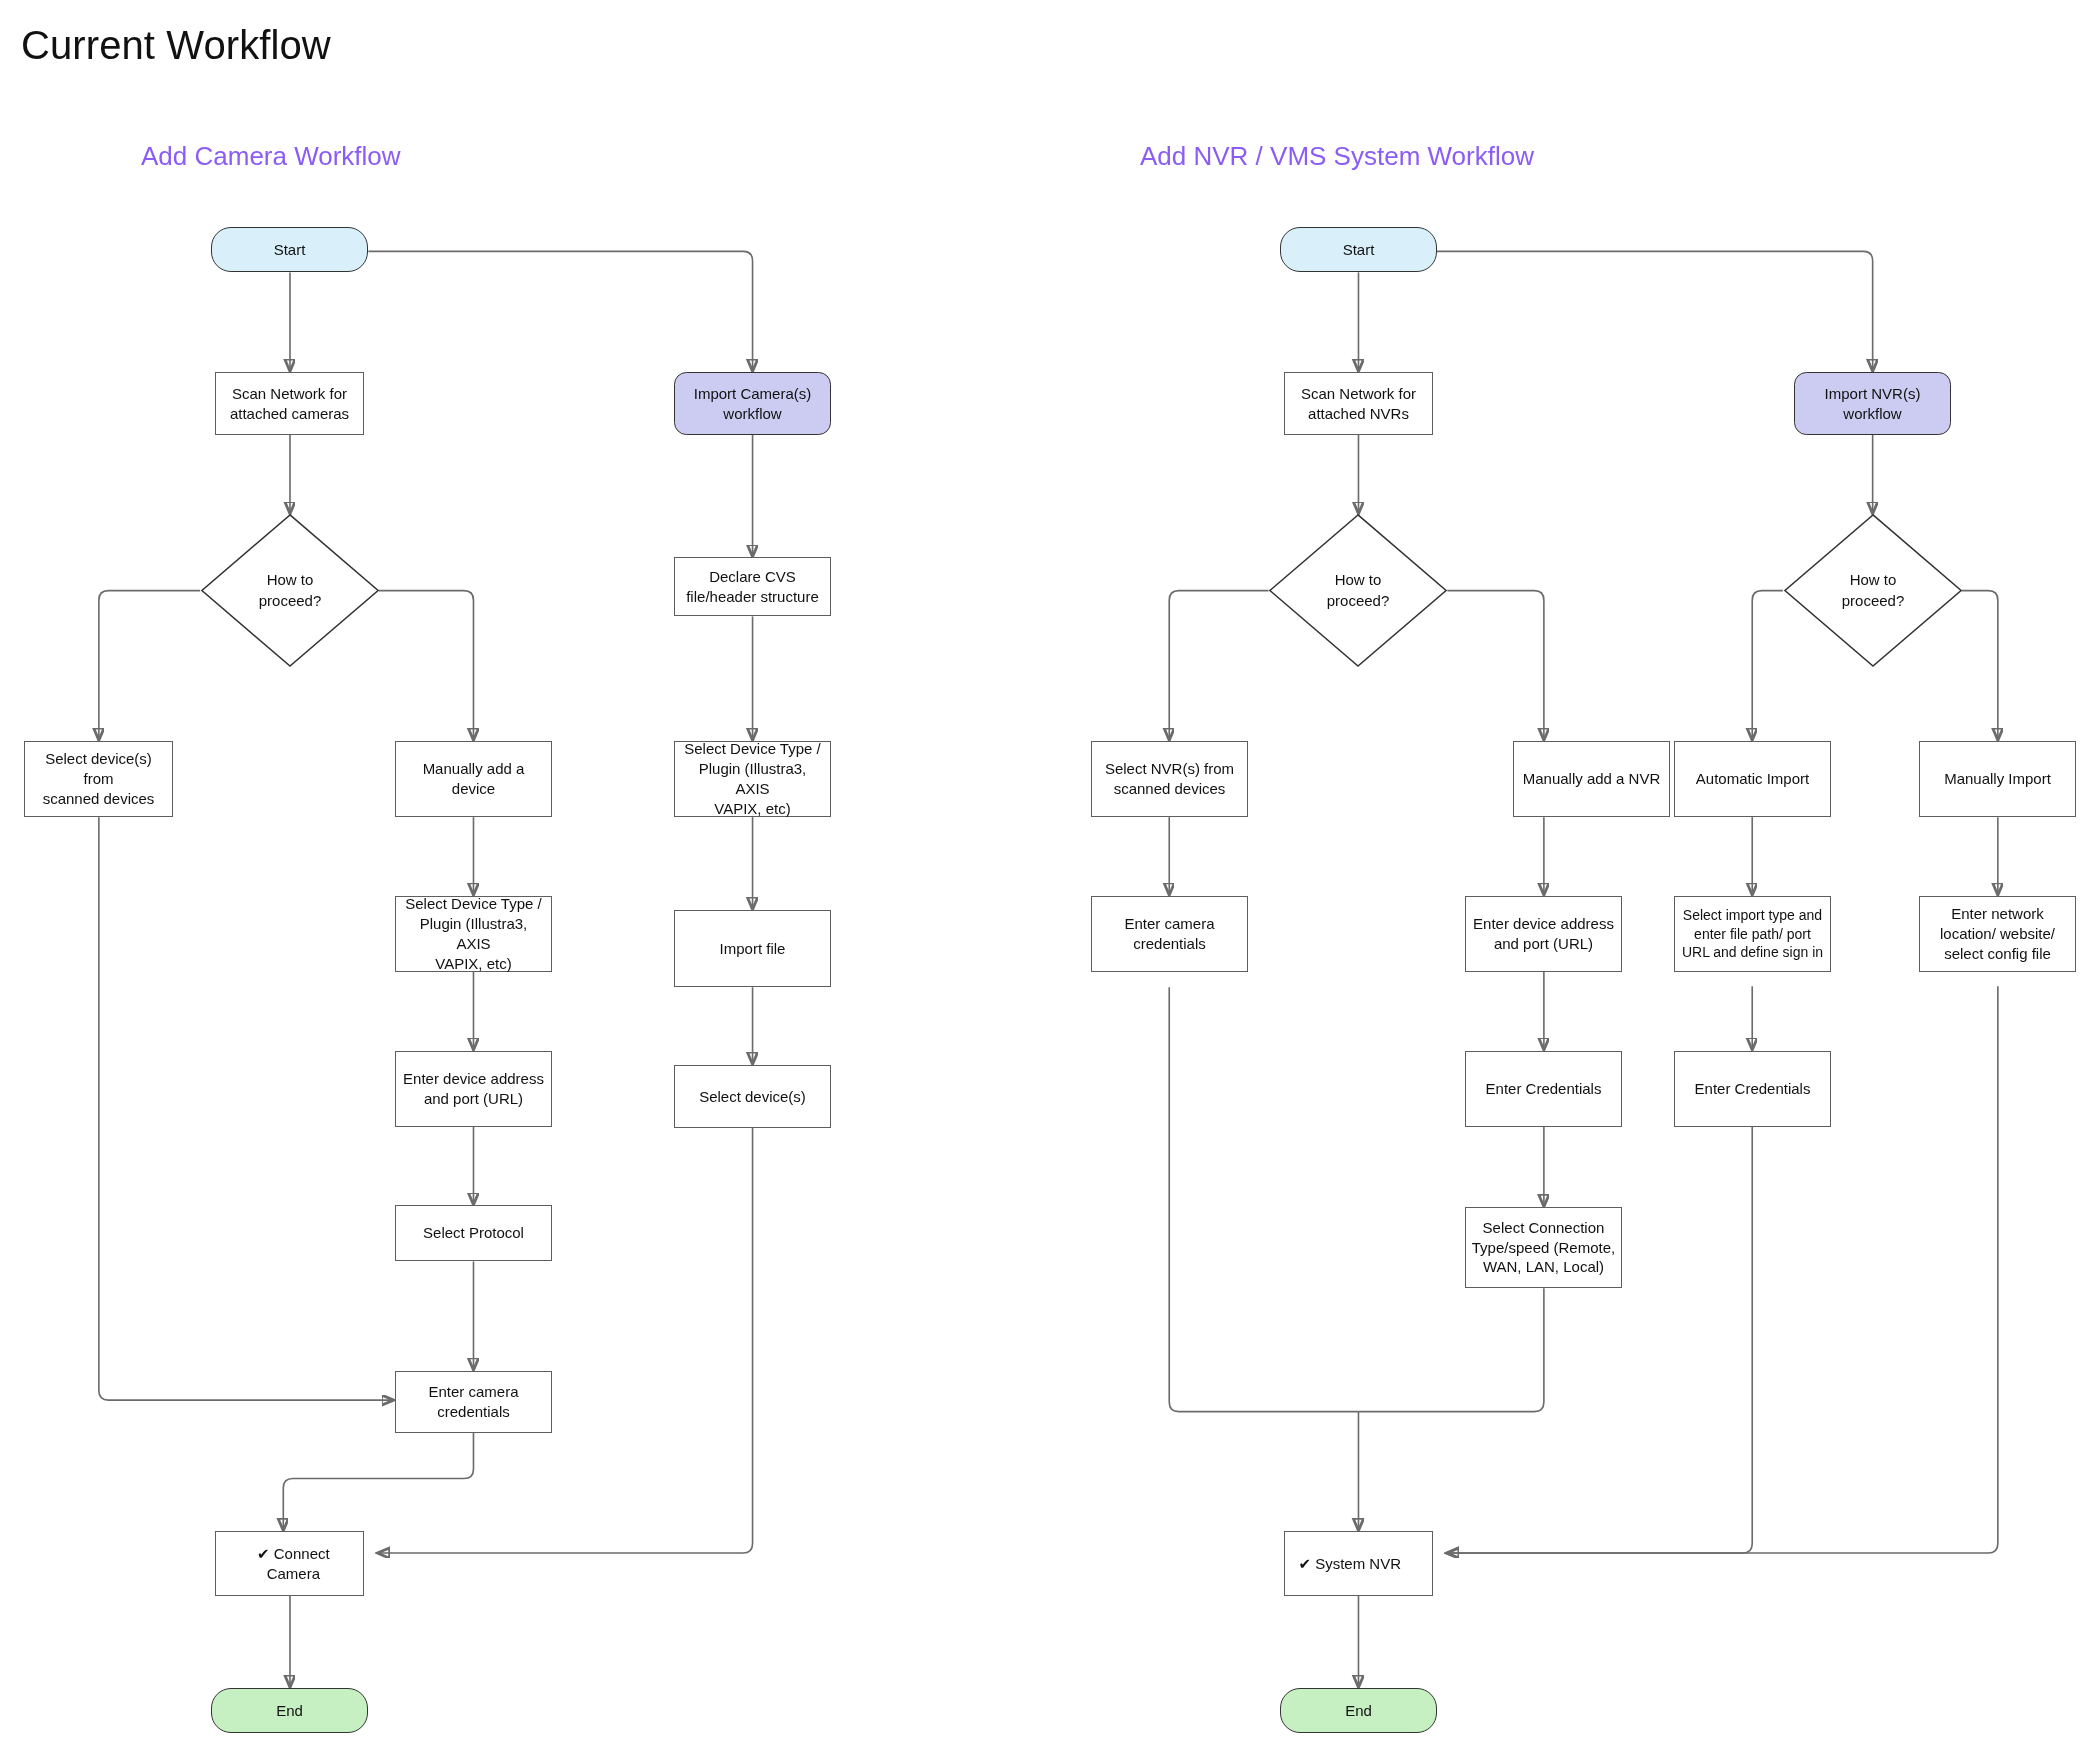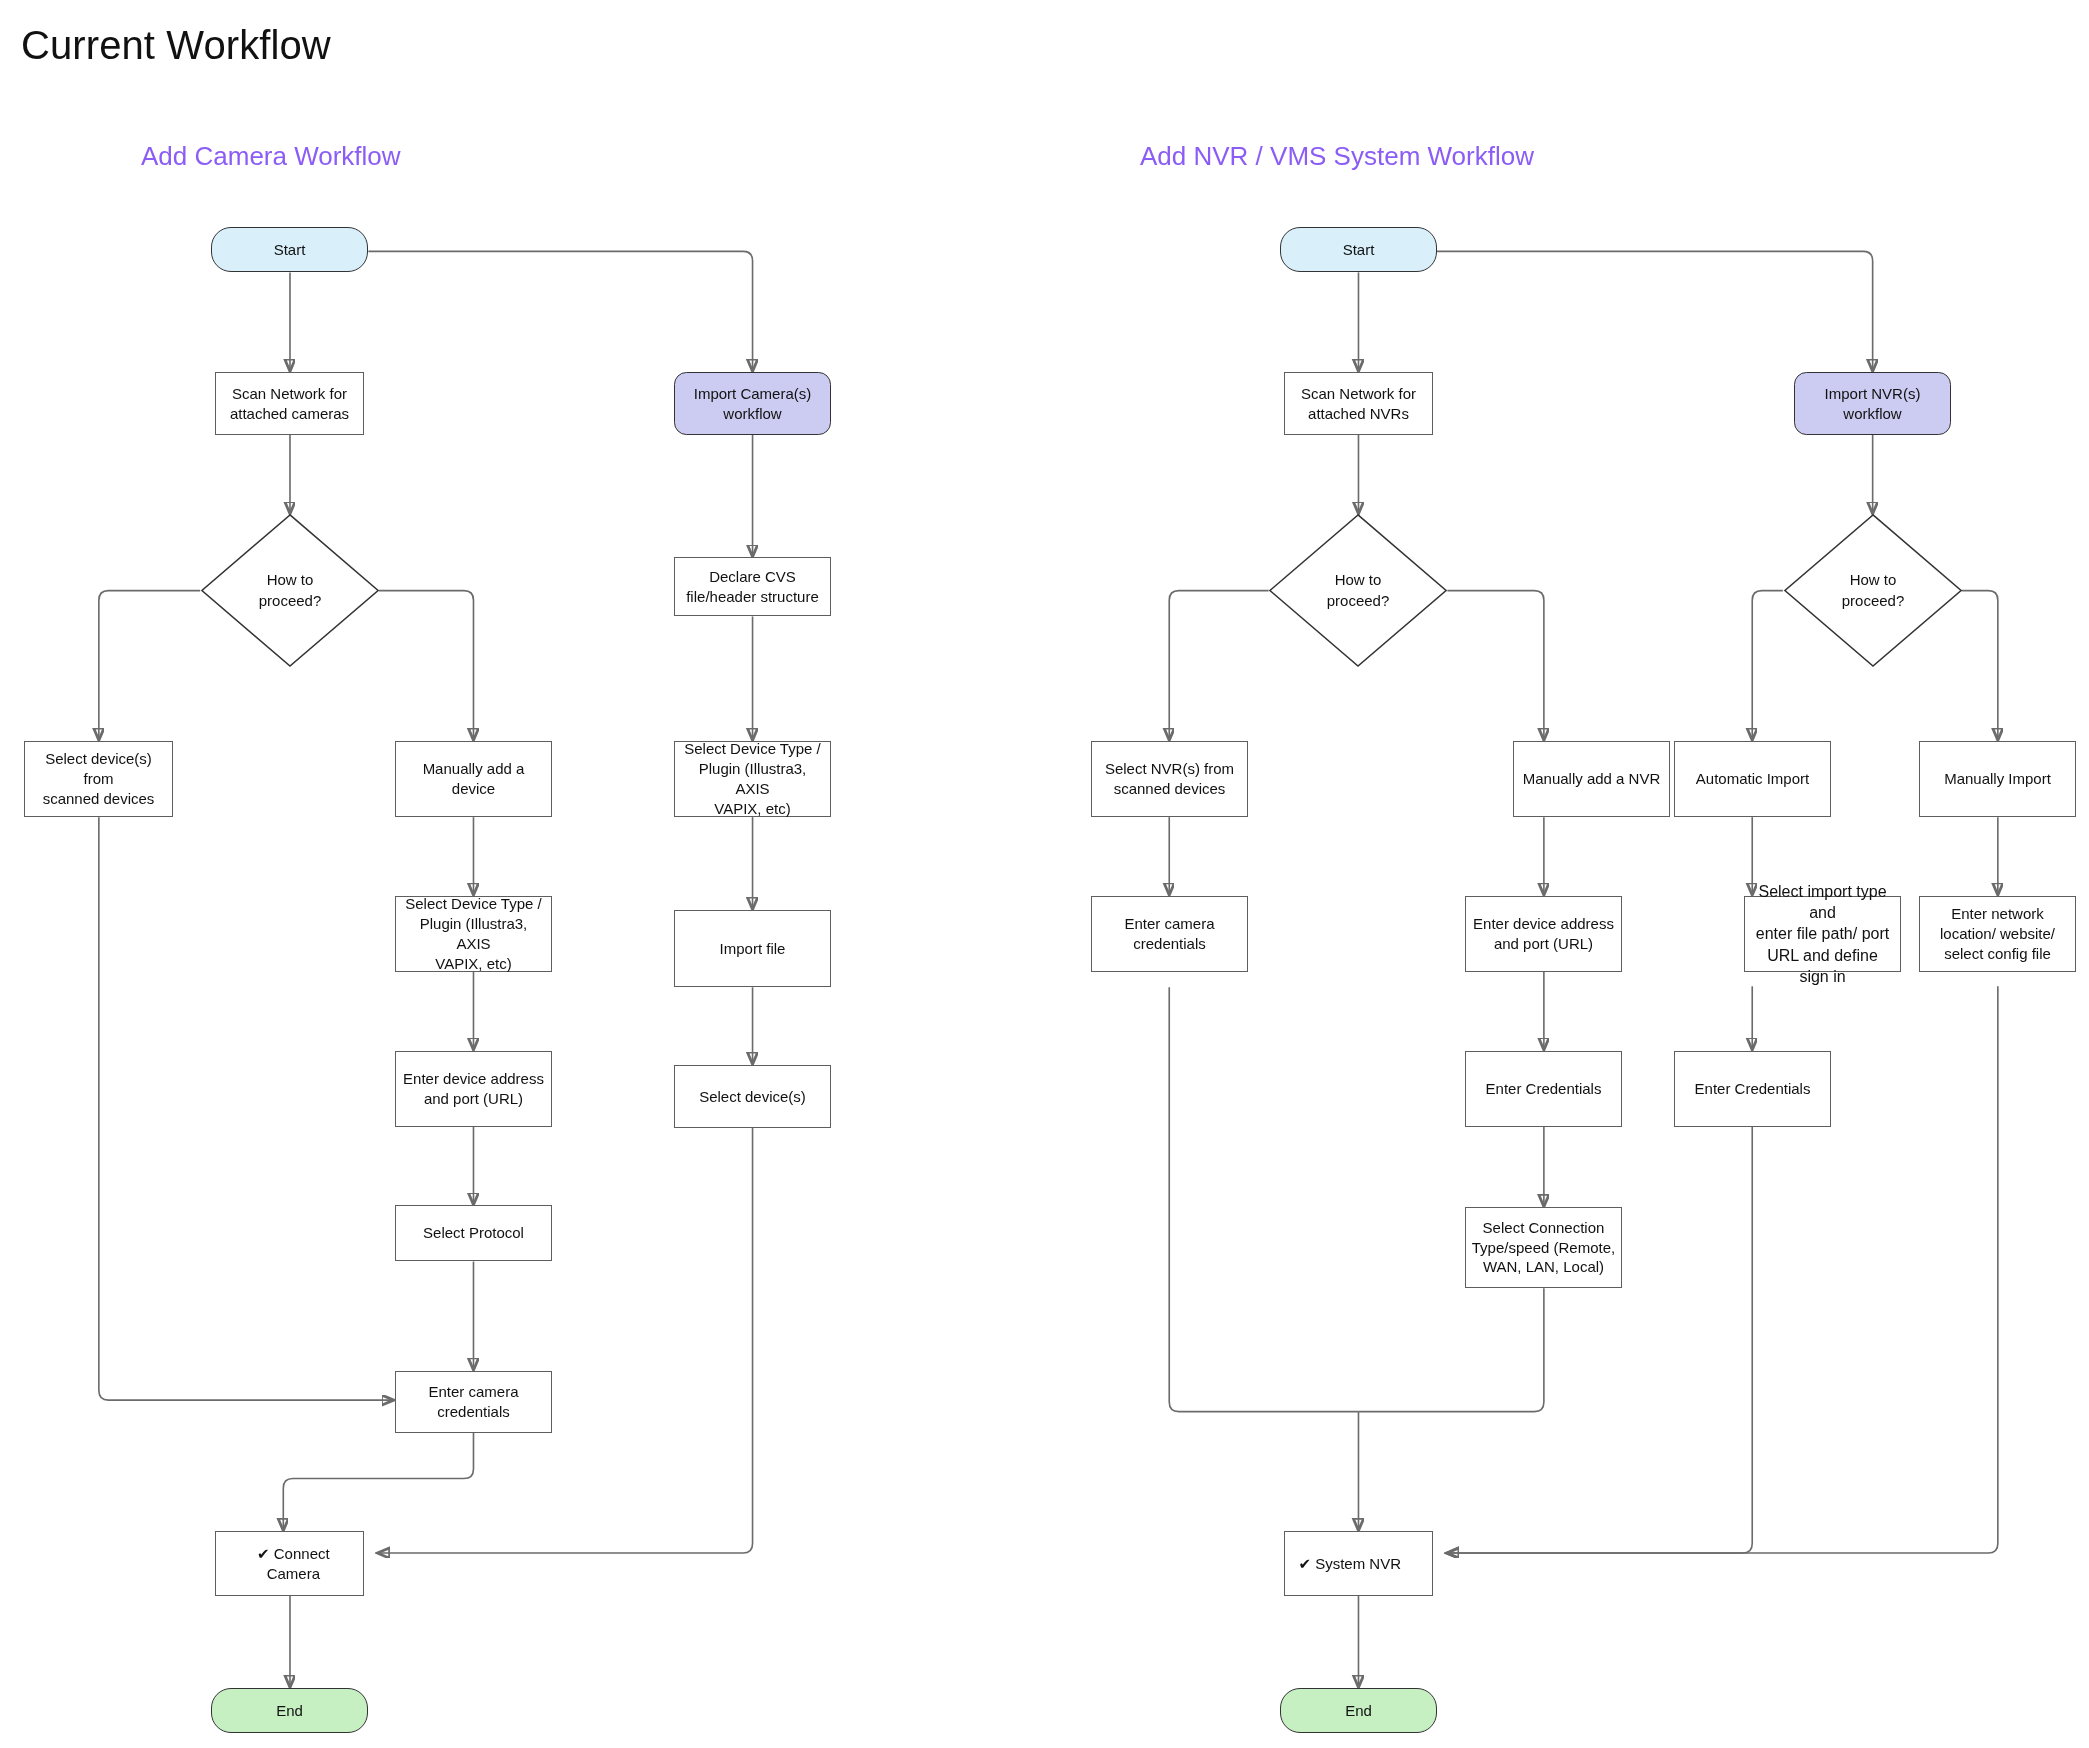--- a/index.html
+++ b/index.html
@@ -239,21 +239,21 @@
   <div class="node process" style="left:1674px;top:741px;width:157px;height:76px;">Automatic Import</div>
 
   <div class="node process" style="left:1919px;top:741px;width:157px;height:76px;">Manually Import</div>
 
   <div class="node process" style="left:1091px;top:896px;width:157px;height:76px;">Enter camera
 credentials</div>
 
   <div class="node process" style="left:1465px;top:896px;width:157px;height:76px;">Enter device address
 and port (URL)</div>
 
-  <div class="node process" style="left:1744px;top:896px;width:157px;height:76px;font-size:16px;">Select import type and
+  <div class="node process" style="left:1674px;top:896px;width:157px;height:76px;font-size:14px;">Select import type and
 enter file path/ port
 URL and define sign in</div>
 
   <div class="node process" style="left:1919px;top:896px;width:157px;height:76px;">Enter network
 location/ website/
 select config file</div>
 
   <div class="node process" style="left:1465px;top:1051px;width:157px;height:76px;">Enter Credentials</div>
 
   <div class="node process" style="left:1674px;top:1051px;width:157px;height:76px;">Enter Credentials</div>

